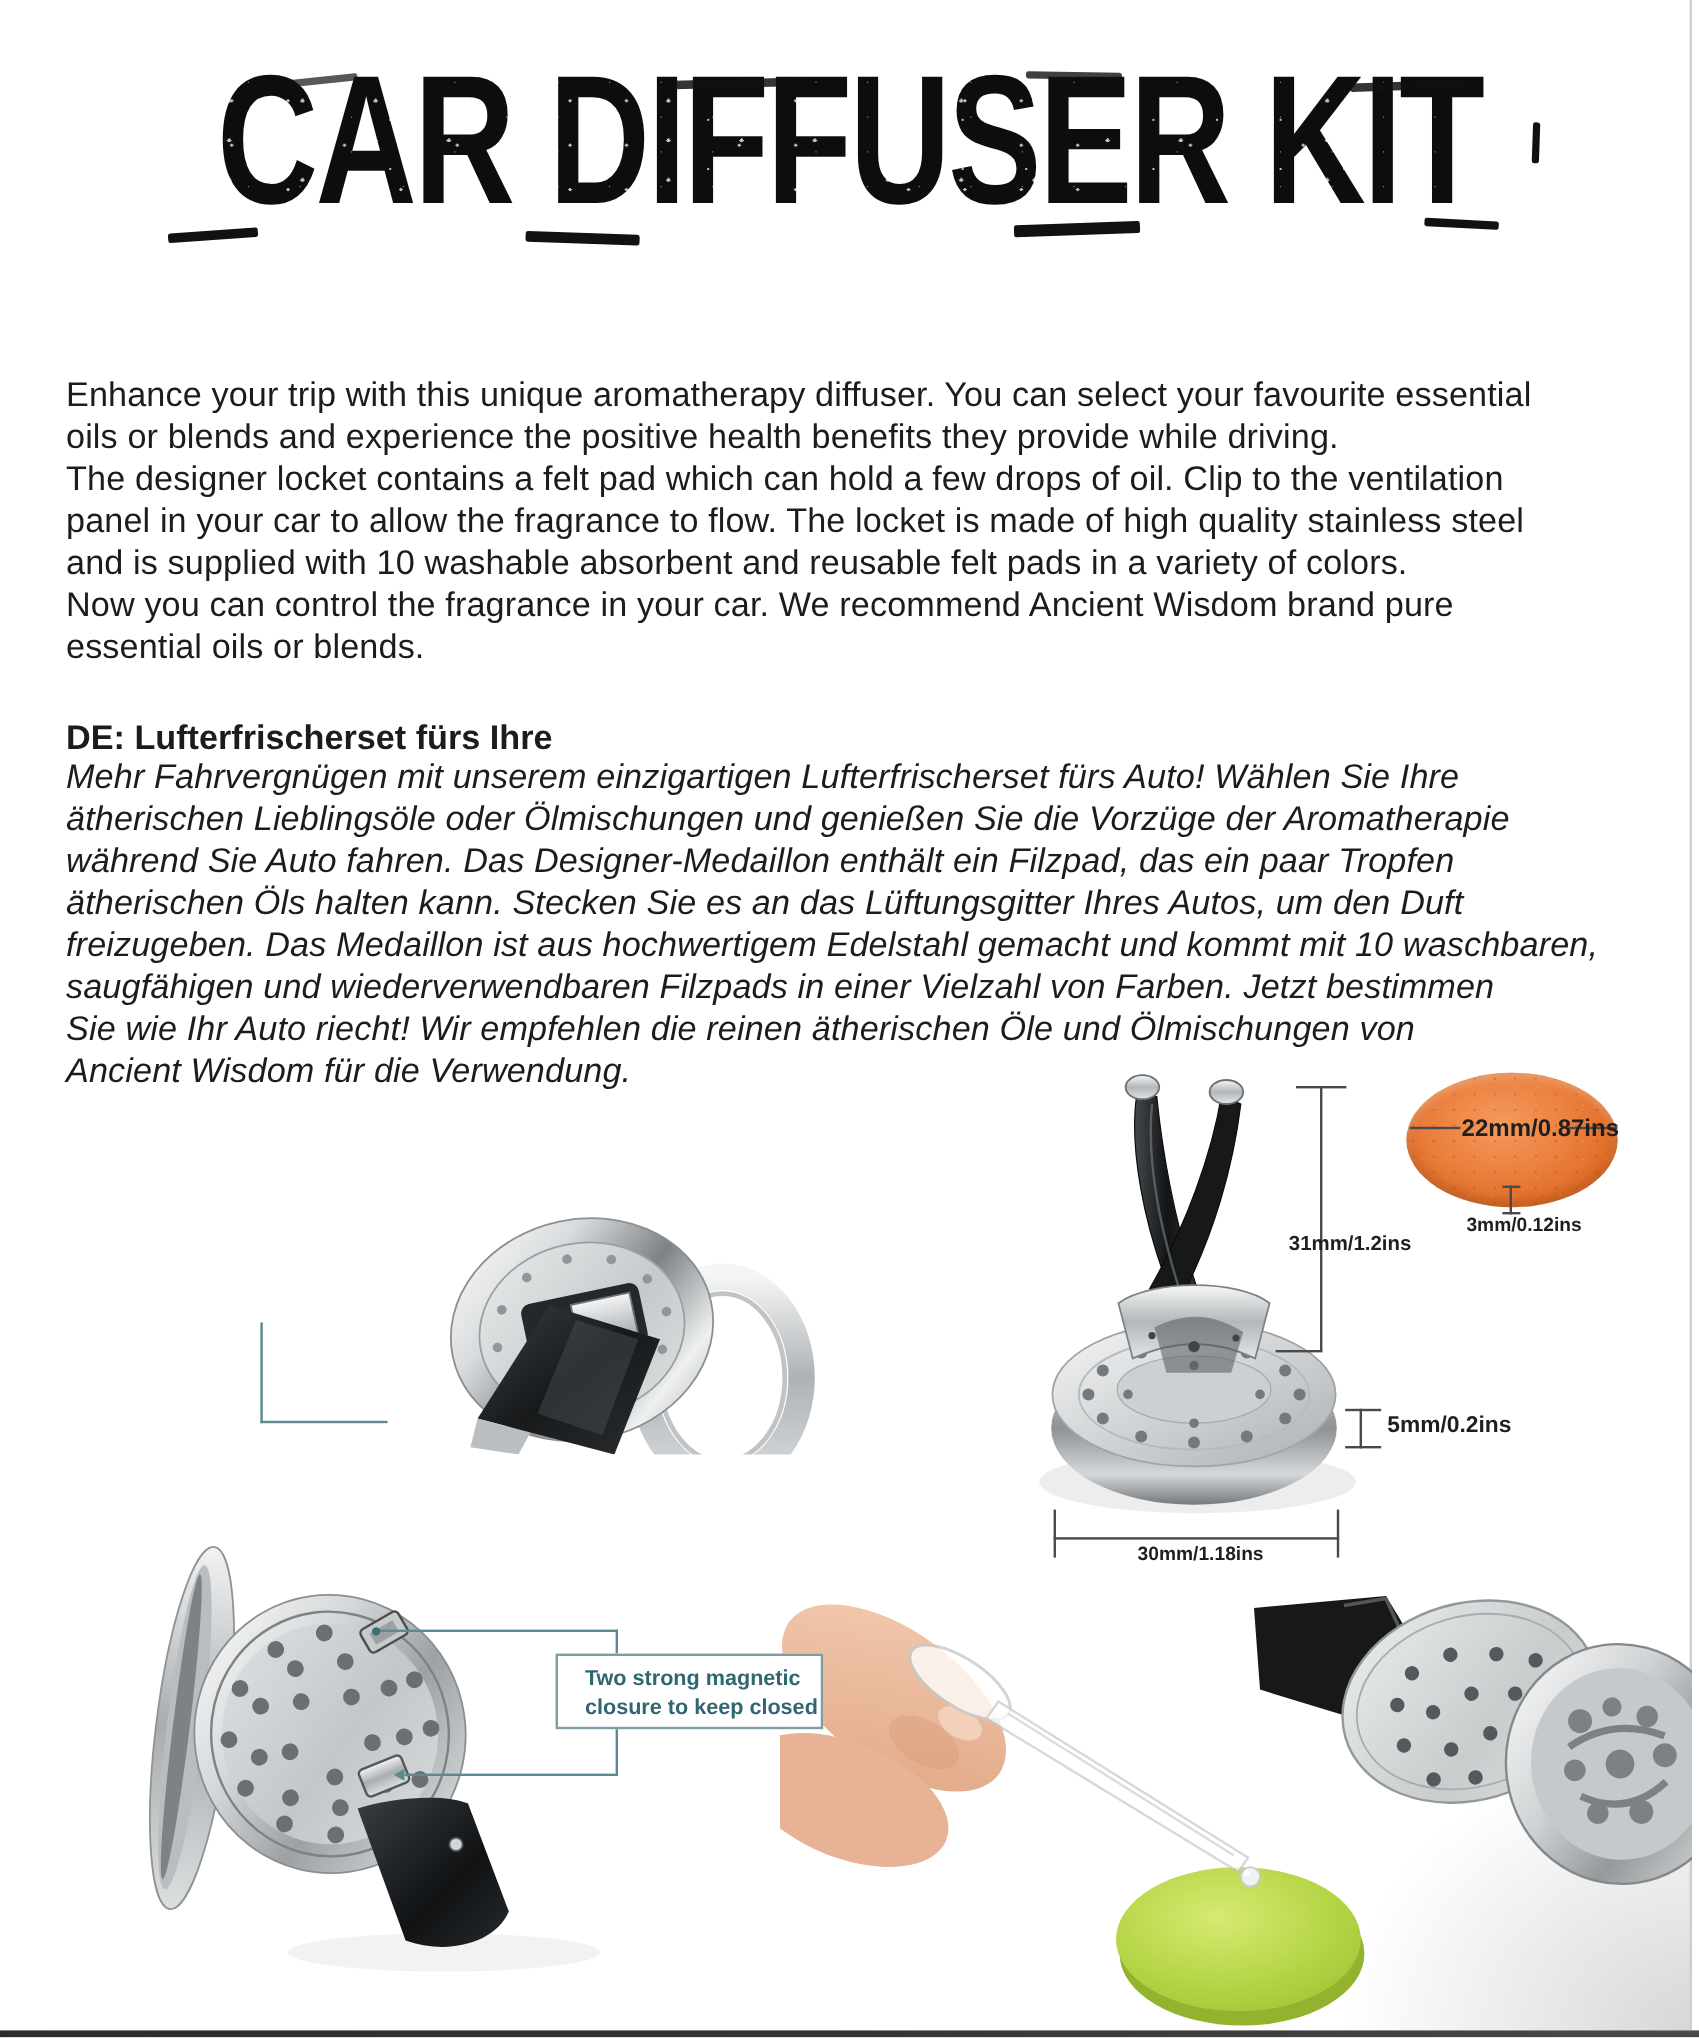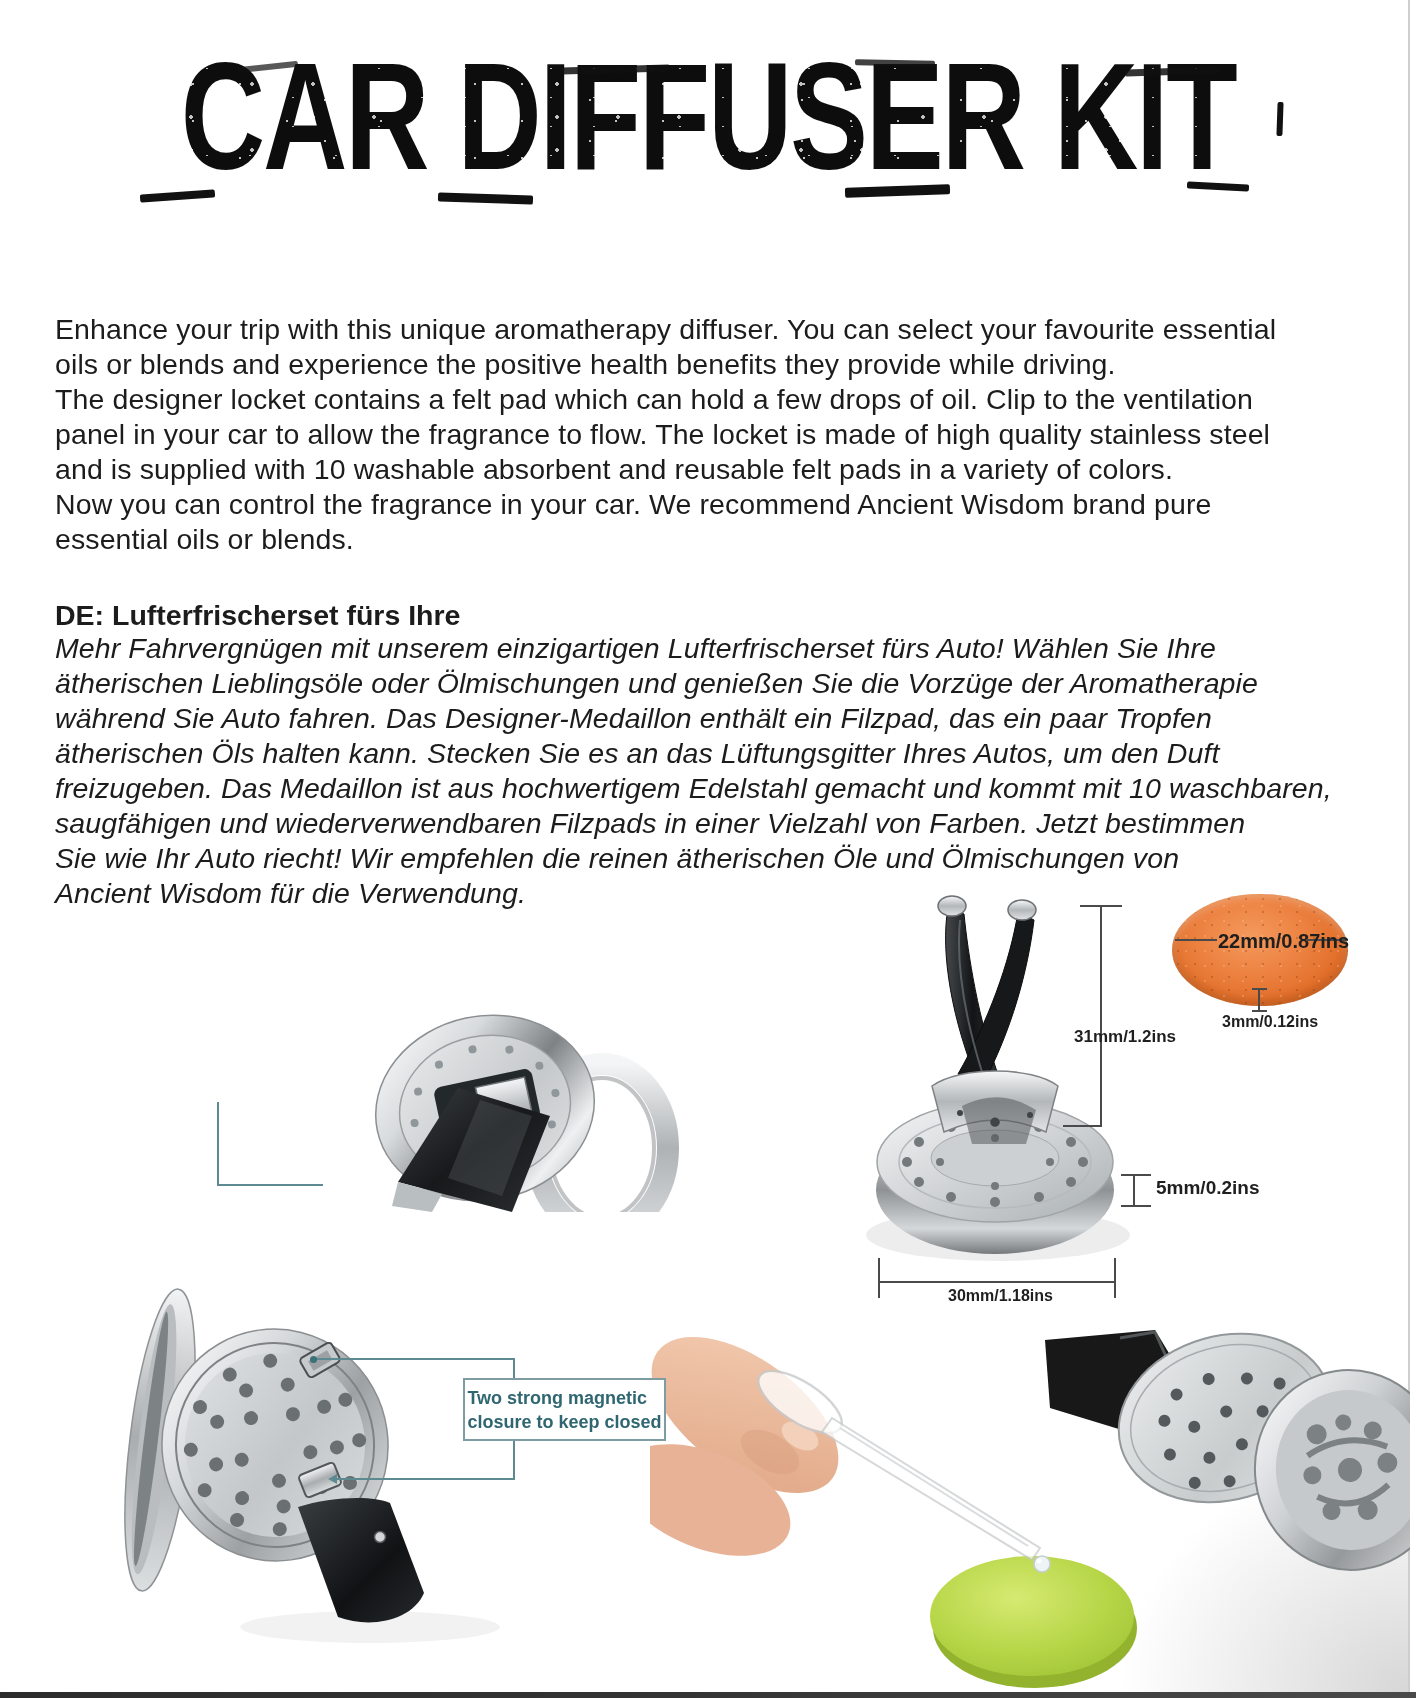--- a/index.html
+++ b/index.html
@@ -17,21 +17,21 @@
       radial-gradient(circle 2.8px at 40px 11px, #fff 60%, transparent 62%),
       radial-gradient(circle 1.4px at 31px 29px, #fff 60%, transparent 62%);
     background-size:47px 37px,53px 41px,61px 33px,43px 29px;}
   .gm{position:absolute;background:#111;border-radius:2px;}
   
   .h1{font-weight:bold;font-size:28.5px;line-height:35px;}
   .body-text{font-size:28.5px;line-height:35px;white-space:pre-line;letter-spacing:.1px;}
   .text-col{left:55px;width:1320px;}
   
   .callout{background:#fff;border:2px solid #7e9da3;color:#2f6671;font-weight:bold;
-           display:flex;align-items:center;white-space:pre-line;z-index:30;}
+           display:flex;align-items:center;white-space:pre-line;z-index:30;padding-left:20px;}
   .lead{background:#5d8a90;z-index:25;}
   .lead-dot{width:7px;height:7px;border-radius:50%;background:#3c7078;z-index:26;}
   .lead-arrow{width:0;height:0;border-top:5px solid transparent;border-bottom:5px solid transparent;
               border-right:9px solid #5d8a90;z-index:26;}
   
   .dim{background:#4a4a4a;z-index:20;}
   .dim-label{font-weight:bold;font-size:17px;color:#1f1f1f;white-space:nowrap;z-index:21;}
   
   .felt-orange{left:1172px;top:894px;width:176px;height:112px;border-radius:50%;
      background:radial-gradient(ellipse at 45% 38%, #f49a5d 0%, #ec8140 40%, #e06c27 72%, #cd5a1b 100%);

